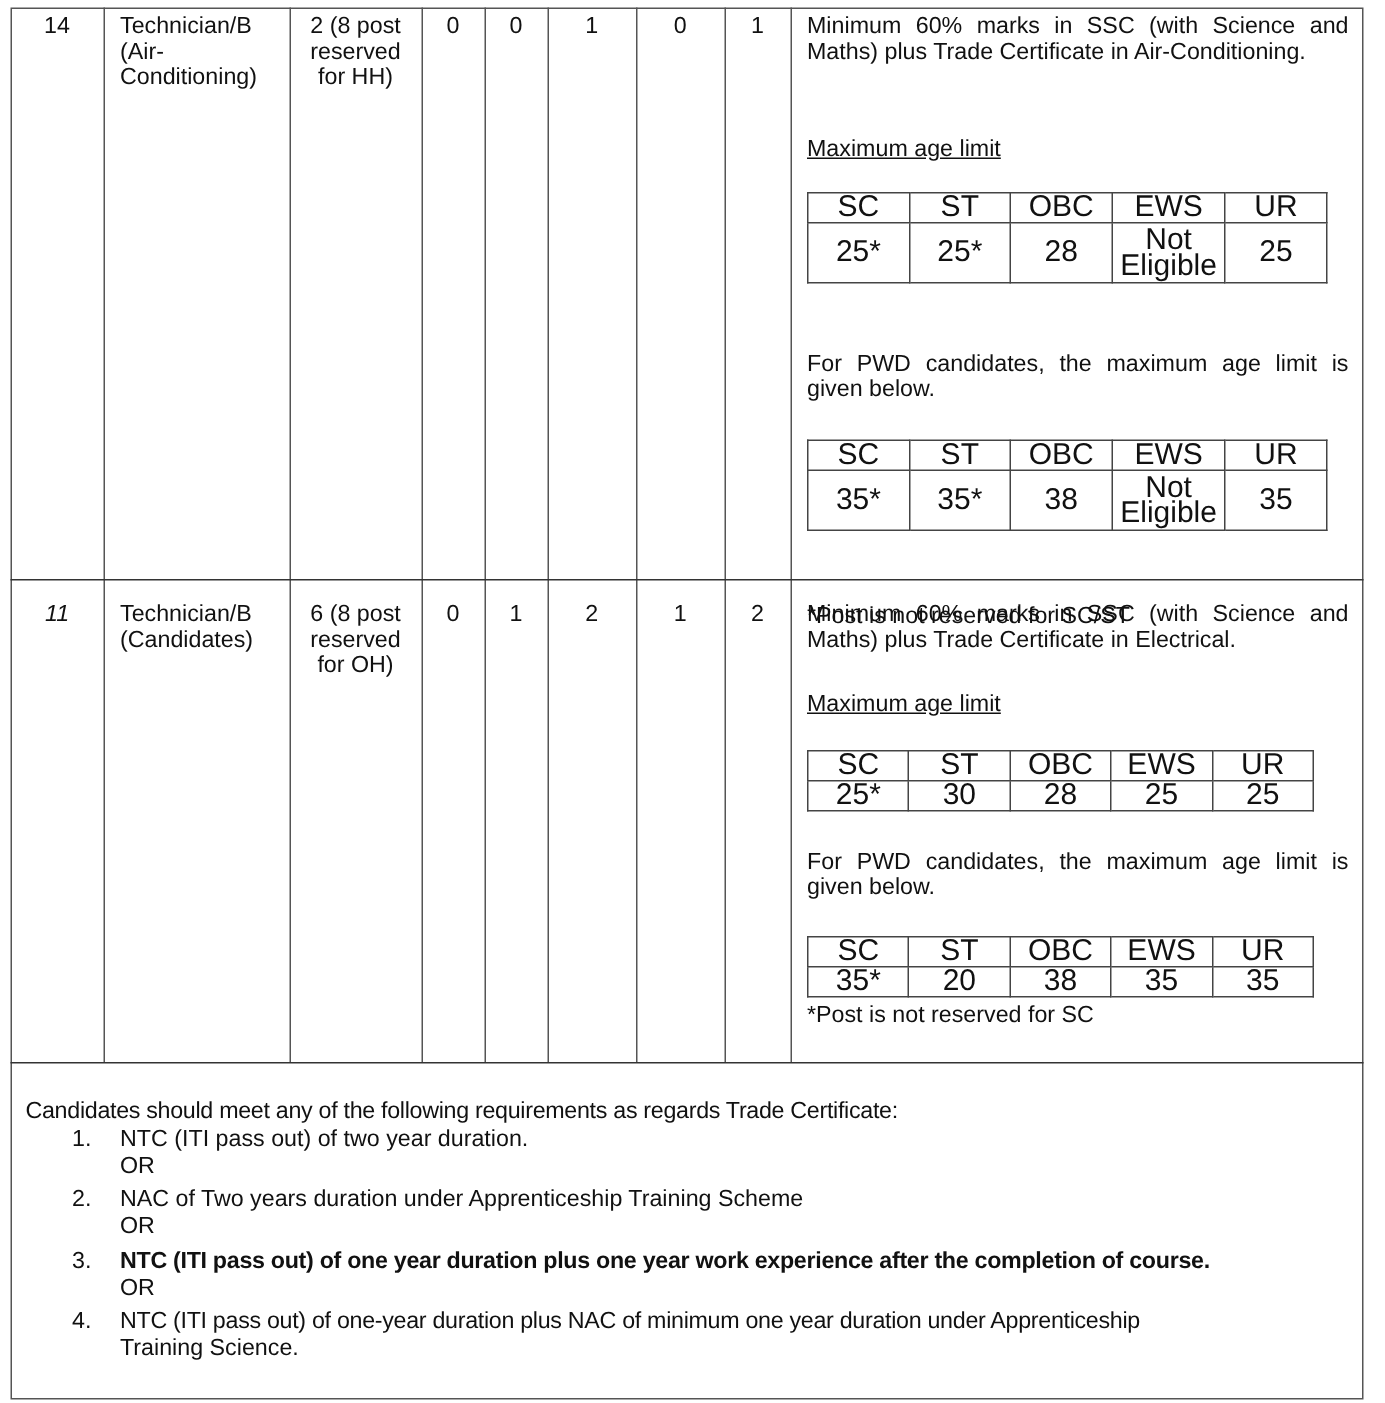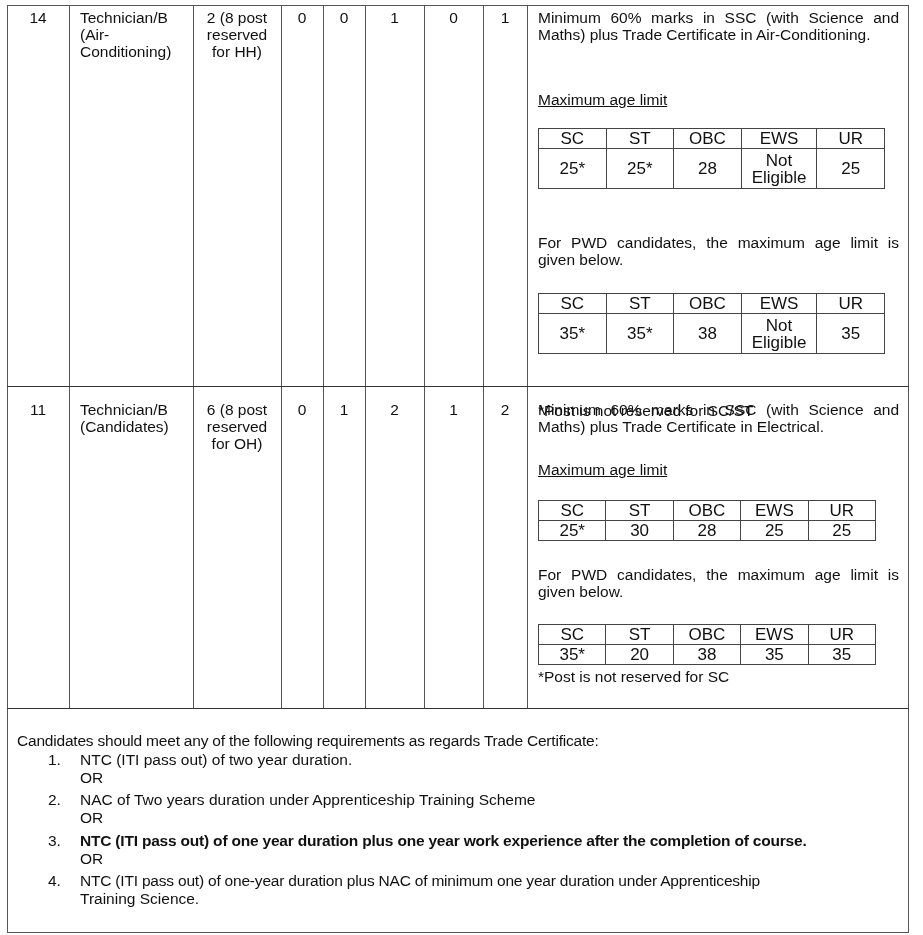--- a/index.html
+++ b/index.html
@@ -6,21 +6,21 @@
   body { width: 923px; height: 935px; position: relative; overflow: hidden;
          font-family: "Liberation Sans", sans-serif; font-size: 15.5px; color: #111; }
   .outer { position: absolute; left: 7px; top: 5px; width: 902px; height: 928px;
            border: 1.5px solid #555; border-bottom: 1.5px solid #555; box-sizing: border-box; }
   .vline { position: absolute; width: 0; border-left: 1.5px solid #555; }
   .hline { position: absolute; height: 0; border-top: 1.5px solid #333; }
   .cell { position: absolute; line-height: 17px; }
   .c { text-align: center; }
   .just { text-align: justify; }
   .u { text-decoration: underline; }
-  table.age { position: absolute; border-collapse: collapse; font-size: 17px; }
+  table.age { position: absolute; border-collapse: collapse; font-size: 20px; }
   table.age td { border: 1.5px solid #444; text-align: center; padding: 0; line-height: 17px; }
   .ol { position: absolute; left: 80px; }
   .num { position: absolute; left: 48px; }
 </style>
 </head>
 <body>
 
 <div class="outer"></div>
 
 <div class="vline" style="left:69px; top:5px; height:703px;"></div>
@@ -92,21 +92,21 @@
       <td>38</td>
       <td style="padding:0 4px;">Not Eligible</td>
       <td>35</td>
     </tr>
   </tbody>
     </table>
   <div class="cell" style="left:538px; top:370px;margin-top:32px;">*Post is not reserved for SC/ST</div>
 </div>
 
 <div>
-  <div class="cell c" style="left:7px; top:401px; width:62px;">11</div>
+  <div class="cell c" style="left:7px; top:401px; width:62px;font-style:italic;">11</div>
   <div class="cell" style="left:80px; top:401px; width:112px;">
     <div>Technician/B</div>
     <div>(Candidates)</div>
   </div>
   <div class="cell c" style="left:193px; top:401px; width:88px;">
     <div>6 (8 post</div>
     <div>reserved</div>
     <div>for OH)</div>
   </div>
   <div class="cell c" style="left:281px; top:401px; width:42px;">0</div>

